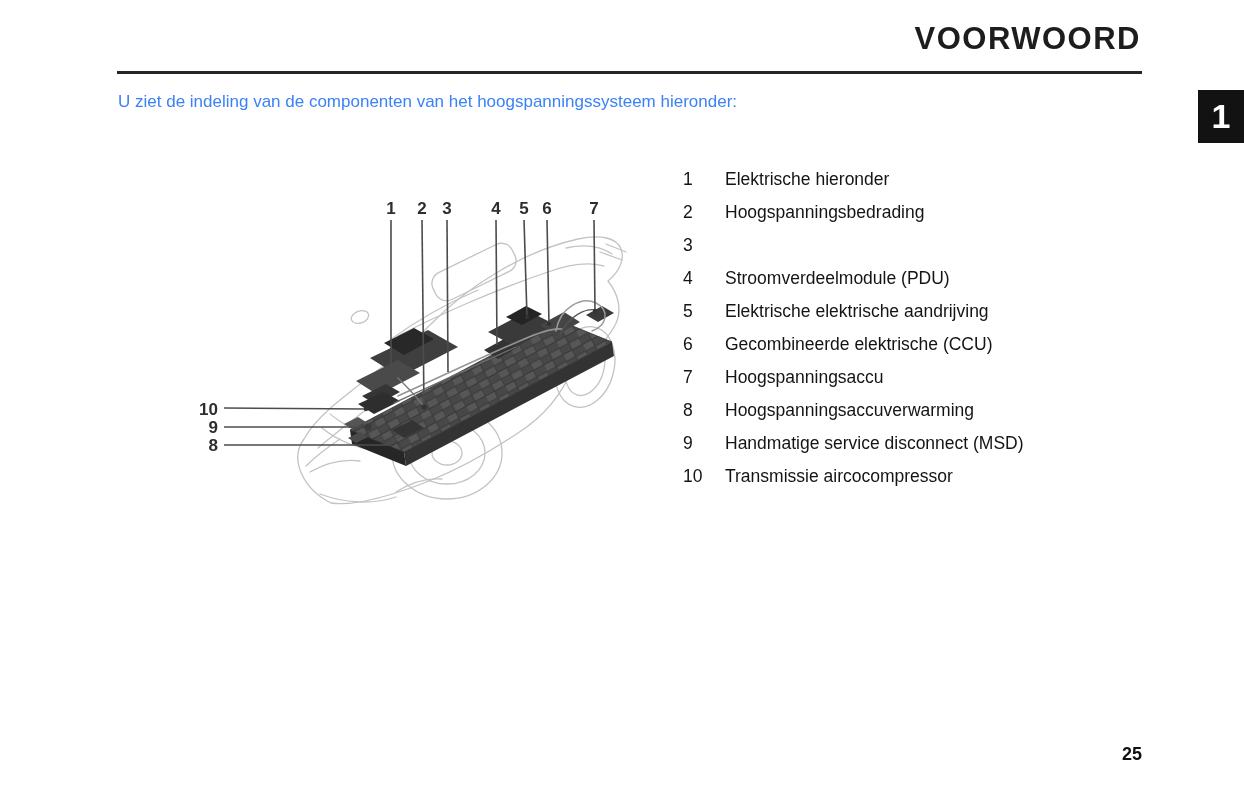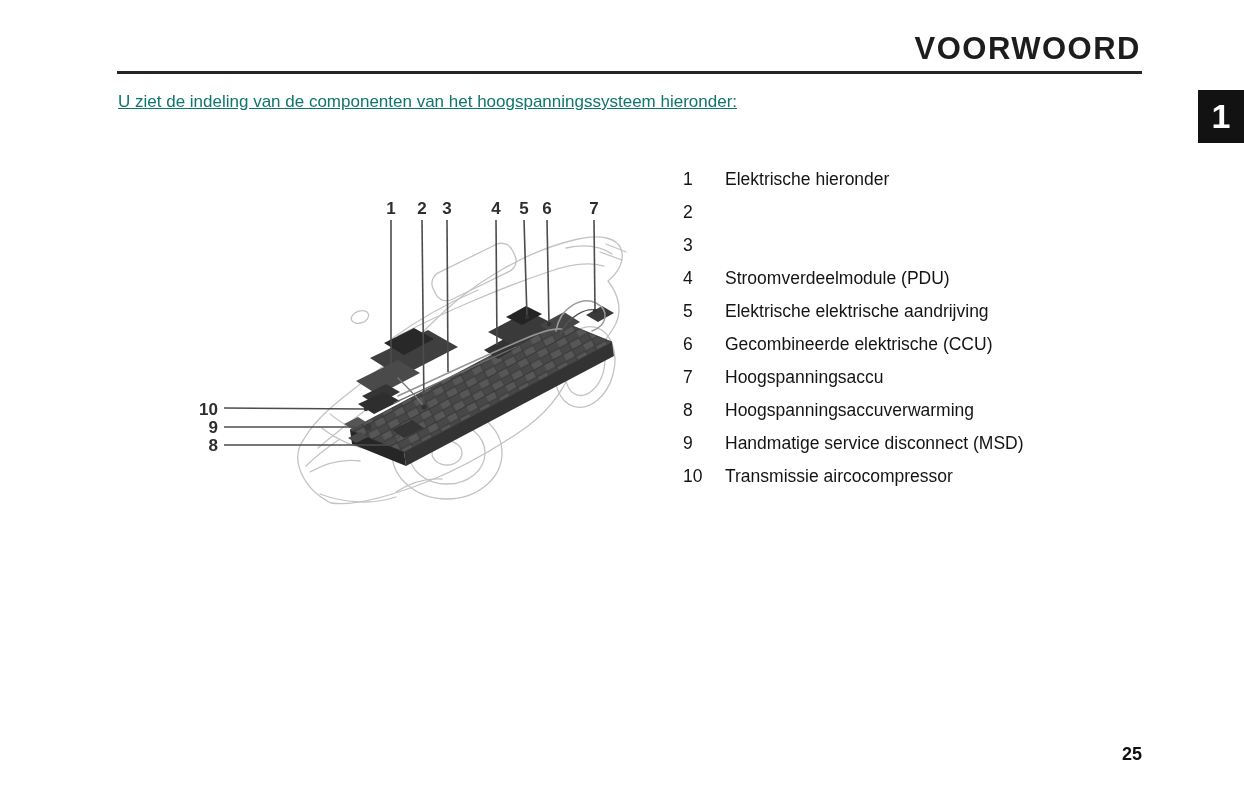--- a/index.html
+++ b/index.html
@@ -3,31 +3,31 @@
 <meta charset="utf-8">
 <style>
   * { margin:0; padding:0; box-sizing:border-box; }
   html,body { background:#e8e8e8; }
   .page {
     position:relative; width:1244px; height:787px; background:#ffffff;
     font-family:"Liberation Sans", sans-serif; color:#1a1a1a; overflow:hidden;
     margin:0 auto;
   }
   .title {
-    position:absolute; top:31px; right:103px;
+    position:absolute; top:21px; right:103px;
     font-size:31px; font-weight:bold; letter-spacing:1.5px; color:#1d1d1d;
     font-family:"Liberation Sans", sans-serif;
   }
   .rule {
     position:absolute; left:117px; top:71px; width:1025px; height:3px;
     background:#262626;
   }
   .intro {
     position:absolute; left:118px; top:92px;
-    font-size:17px; color:#0f766e;text-decoration:underline;
+    font-size:17px; color:#3b82f6;
   }
   .chapter-tab {
     position:absolute; left:1198px; top:90px; width:46px; height:53px;
     background:#121212; color:#ffffff;
     display:flex; align-items:center; justify-content:center;
     font-size:34px; font-weight:bold;
   }
   .legend {
     position:absolute; left:683px; top:163px;
   }
@@ -168,20 +168,21 @@
     </g>
   </svg>
 
   <div class="legend">
     <div class="row">
       <span class="num">1</span>
       <span class="lbl">Elektrische hieronder</span>
     </div>
     <div class="row">
       <span class="num">2</span>
+      <span class="lbl">Hoogspanningsbedrading</span>
     </div>
     <div class="row">
       <span class="num">3</span>
     </div>
     <div class="row">
       <span class="num">4</span>
       <span class="lbl">Stroomverdeelmodule (PDU)</span>
     </div>
     <div class="row">
       <span class="num">5</span>

